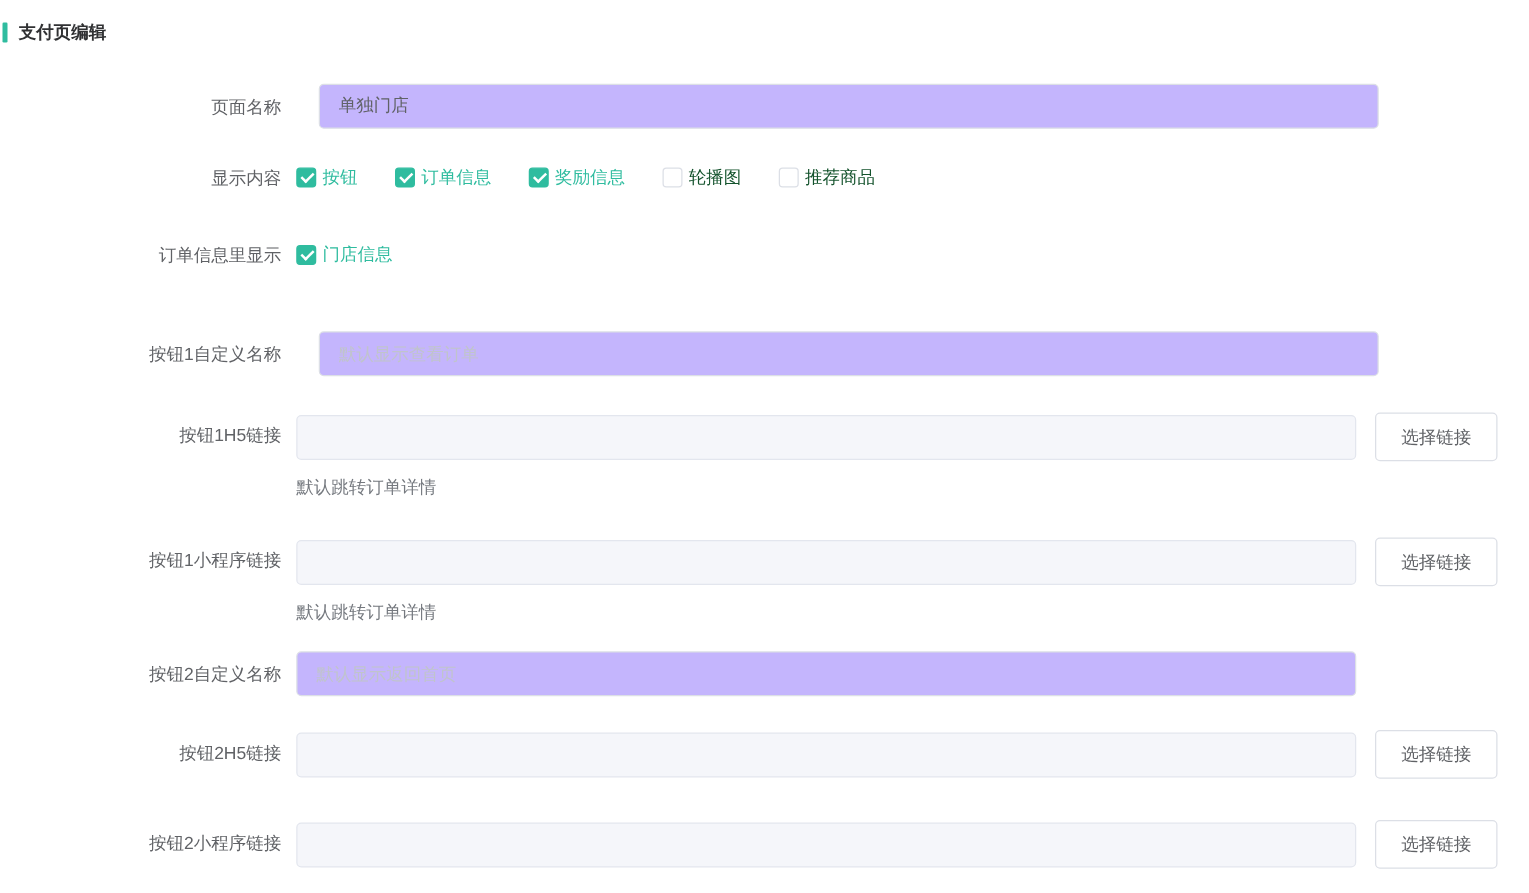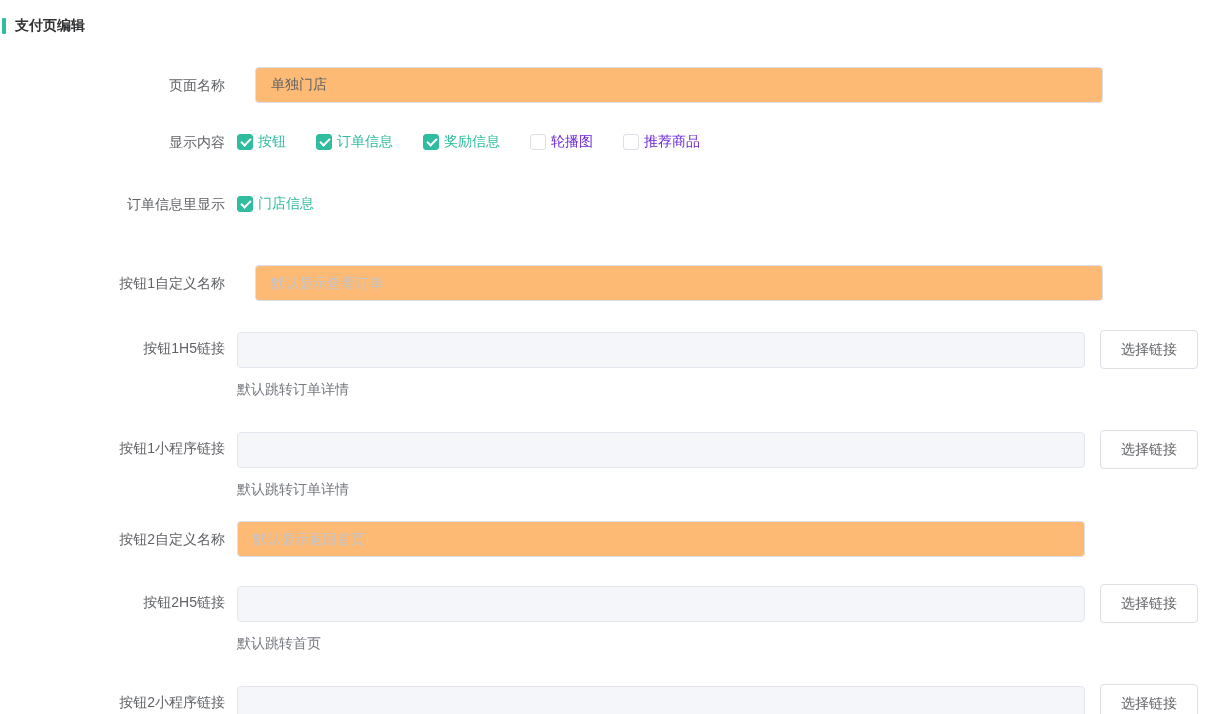--- a/index.html
+++ b/index.html
@@ -30,21 +30,21 @@
   .mb-41 { margin-bottom: 51px; }
   .mb-33 { margin-bottom: 33px; }
   .mb-24 { margin-bottom: 24px; }
   .mb-27 { margin-bottom: 27px; }
 
   .field { display: flex; flex-direction: column; }
   .text-input {
     width: 848px; height: 36px;
     border: 1px solid #dcdfe6; border-radius: 4px;
     padding: 0 15px; font-size: 14px; color: #606266;
-    background: #fdba74; outline: none;
+    background: #c4b5fd; outline: none;
     font-family: "Liberation Sans", "DejaVu Sans", sans-serif;
   }
   .text-input::placeholder { color: #c0c4cc; }
   .link-input { background: #f5f6fa; border-color: #e3e6ee; cursor: not-allowed; }
 
   .input-with-btn { display: flex; align-items: center; }
   .choose-btn {
     margin-left: 15px; height: 39px; padding: 0 20px;
     background: #ffffff; border: 1px solid #dcdfe6; border-radius: 4px;
     font-size: 14px; color: #606266; cursor: pointer; white-space: nowrap;
@@ -58,21 +58,21 @@
     width: 16px; height: 16px; flex-shrink: 0;
     border: 1px solid #dcdfe6; border-radius: 3px; background: #ffffff; position: relative;
   }
   .checkbox-item.checked .checkbox-box { background: #2fbc9f; border-color: #2fbc9f; }
   .checkbox-item.checked .checkbox-box::after {
     content: ""; position: absolute; left: 5px; top: 1px;
     width: 4px; height: 8px;
     border: solid #ffffff; border-width: 0 2px 2px 0;
     transform: rotate(45deg);
   }
-  .checkbox-label { margin-left: 5px; color: #6d28d9; }
+  .checkbox-label { margin-left: 5px; color: #14532d; }
   .checkbox-item.checked .checkbox-label { color: #2fbc9f; }
 </style>
 </head>
 <body>
 
 <div class="page">
 
   <div class="section-header">
     <span class="accent-bar"></span>
     <span class="section-title">支付页编辑</span>
@@ -157,21 +157,20 @@
     </div>
   </div>
 
   <div class="form-row row-input mb-33">
     <div class="form-label">按钮2H5链接</div>
     <div class="field">
       <div class="input-with-btn">
         <input class="text-input link-input" type="text" disabled="" style="">
         <button class="choose-btn">选择链接</button>
       </div>
-      <div class="helper">默认跳转首页</div>
     </div>
   </div>
 
   <div class="form-row row-input">
     <div class="form-label">按钮2小程序链接</div>
     <div class="field">
       <div class="input-with-btn">
         <input class="text-input link-input" type="text" disabled="" style="">
         <button class="choose-btn">选择链接</button>
       </div>

